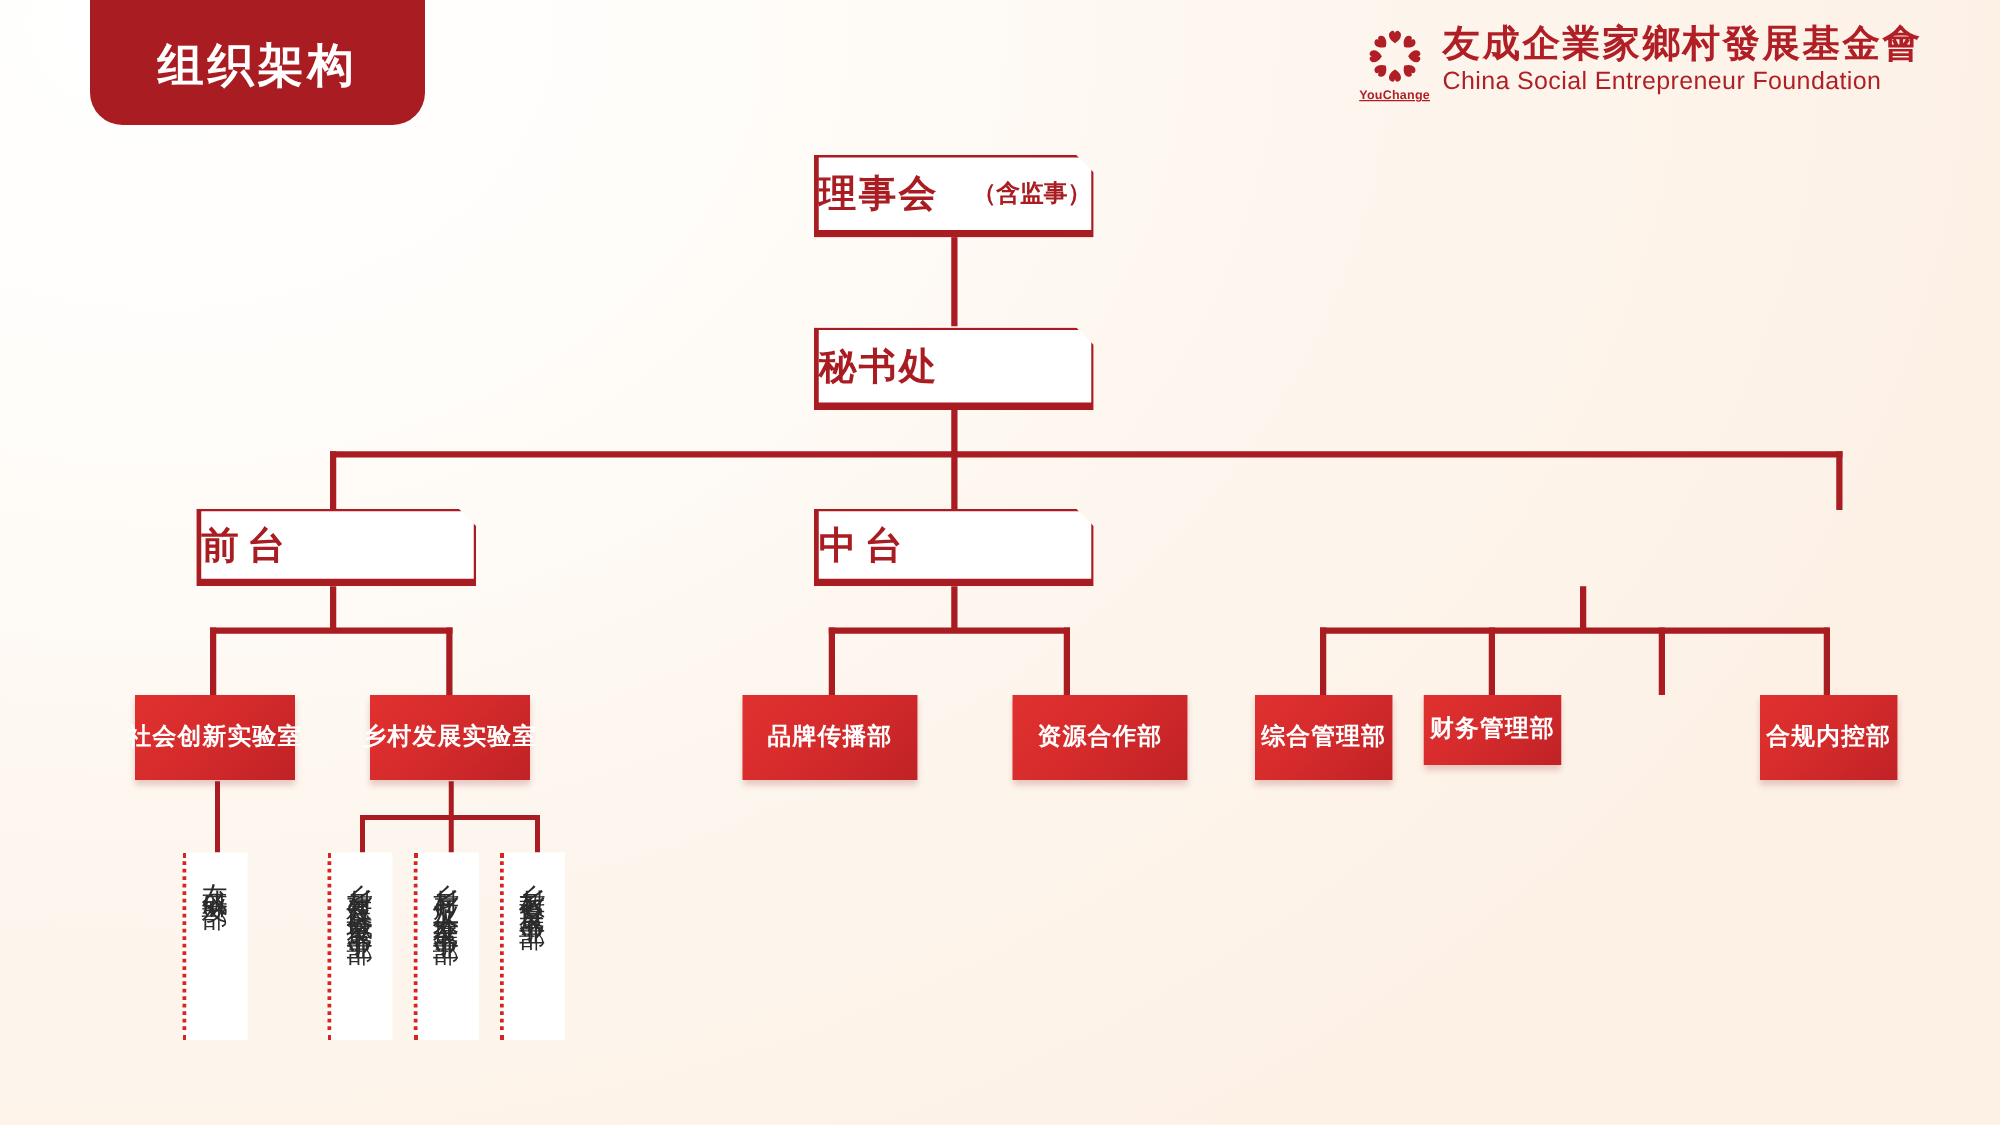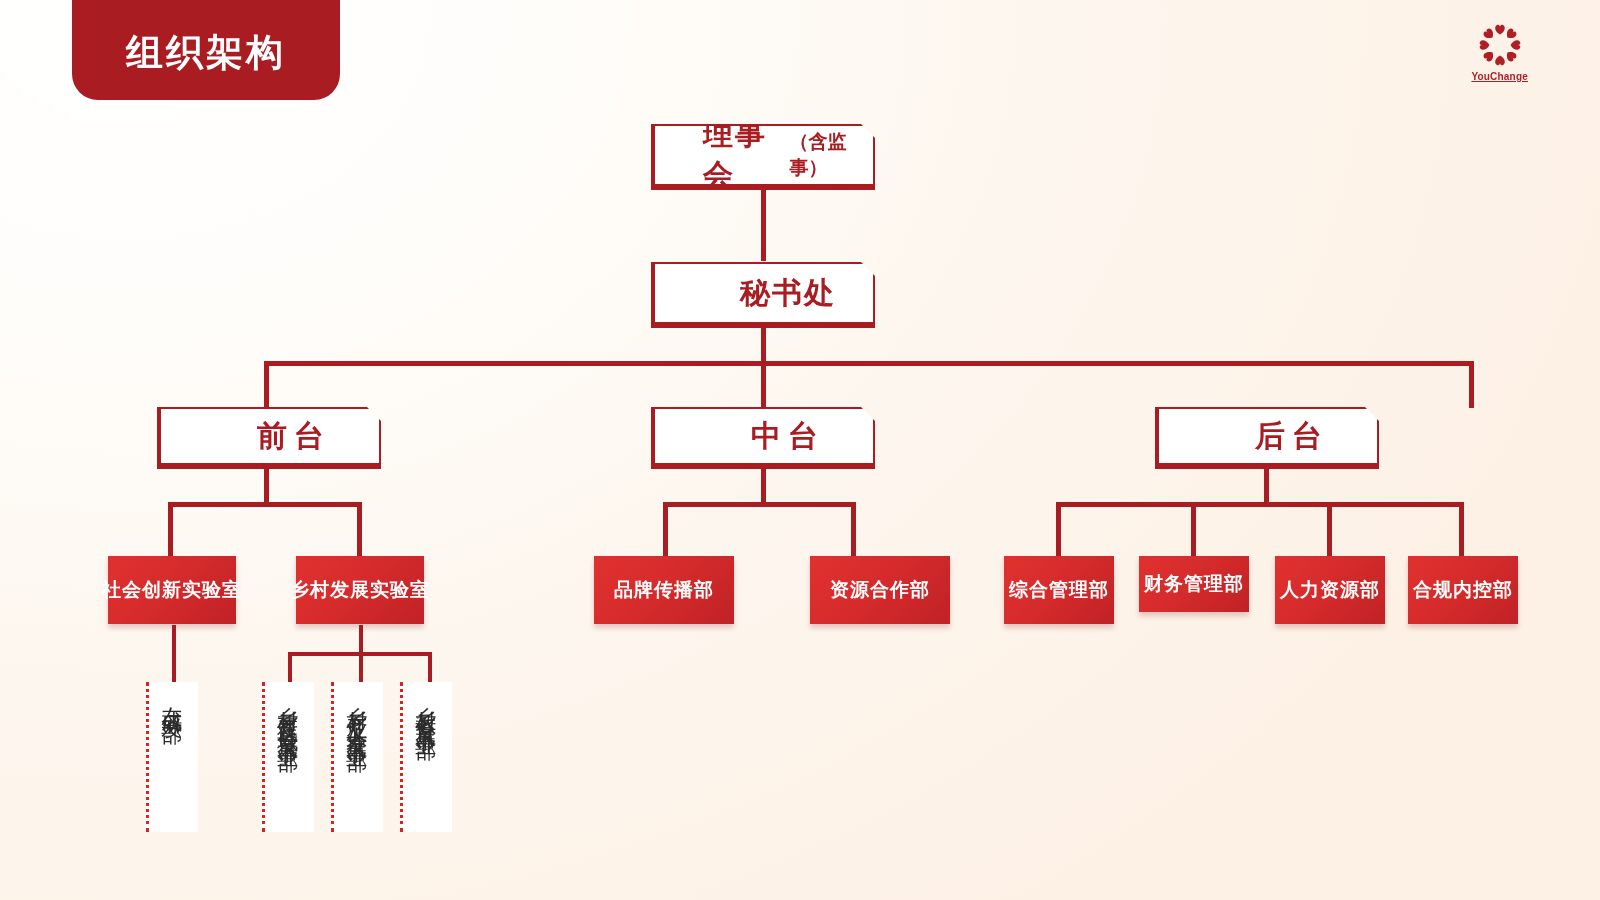--- a/index.html
+++ b/index.html
@@ -101,24 +101,23 @@
   
   .obox {
     position: absolute;
     background: #ffffff;
     border: 2px solid #a81c22;
     border-bottom-width: 6px;
     border-left-width: 4px;
     box-sizing: border-box;
     display: flex;
     align-items: center;
-    justify-content: center;
+    justify-content: space-between;
     -webkit-clip-path: polygon(0 0, calc(100% - 14px) 0, 100% 14px, 100% 100%, 0 100%);
     clip-path: polygon(0 0, calc(100% - 14px) 0, 100% 14px, 100% 100%, 0 100%);
-    padding-left: 48px;
   }
   .obox .main {
     color: #a81c22;
     font-weight: bold;
     font-size: 30px;
     letter-spacing: 2px;
   }
   .obox .sub {
     color: #a81c22;
     font-weight: bold;
@@ -207,20 +206,24 @@
               <path d="M0,10 C-11,4 -12,-6 -6,-9 C-2.5,-11 0,-8 0,-5 C0,-8 2.5,-11 6,-9 C12,-6 11,4 0,10 Z"></path>
             </g>
             <g transform="rotate(315) translate(0,-31)">
               <path d="M0,10 C-11,4 -12,-6 -6,-9 C-2.5,-11 0,-8 0,-5 C0,-8 2.5,-11 6,-9 C12,-6 11,4 0,10 Z"></path>
             </g>
           </g>
         </g>
       </svg>
       <div class="logo-sub">YouChange</div>
     </div>
+    <div class="logo-text">
+      <div class="logo-cn">友成企業家鄉村發展基金會</div>
+      <div class="logo-en">China Social Entrepreneur Foundation</div>
+    </div>
   </div>
 
   <div class="ln v" style="left:761px; top:189px; height:72px;"></div>
 
   <div class="ln v" style="left:761px; top:328px; height:35px;"></div>
   <div class="ln h" style="left:264px; top:361px; width:1210px;"></div>
   <div class="ln v" style="left:264px; top:361px; height:47px;"></div>
   <div class="ln v" style="left:761px; top:361px; height:47px;"></div>
   <div class="ln v" style="left:1469px; top:361px; height:47px;"></div>
 
@@ -257,23 +260,20 @@
   <div class="obox" style="left:651px; top:262px; width:224px; height:66px;">
     <span class="main">秘书处</span>
   </div>
 
   <div class="obox wide" style="left:157px; top:407px; width:224px; height:62px;">
     <span class="main">前台</span>
   </div>
   <div class="obox wide" style="left:651px; top:407px; width:224px; height:62px;">
     <span class="main">中台</span>
   </div>
-  <div class="obox wide" style="left:1155px; top:407px; width:224px; height:62px;">
-    <span class="main">后台</span>
-  </div>
 
   <div class="rbox" style="left:108px; top:556px; width:128px; height:68px;">
     <span>社会创新</span>
     <span>实验室</span>
   </div>
   <div class="rbox" style="left:296px; top:556px; width:128px; height:68px;">
     <span>乡村发展</span>
     <span>实验室</span>
   </div>
 
@@ -287,24 +287,20 @@
   </div>
 
   <div class="rbox" style="left:1004px; top:556px; width:110px; height:68px;">
     <span>综合</span>
     <span>管理部</span>
   </div>
   <div class="rbox" style="left:1139px; top:556px; width:110px; height:56px;">
     <span>财务</span>
     <span>管理部</span>
   </div>
-  <div class="rbox" style="left:1275px; top:556px; width:110px; height:68px;">
-    <span>人力</span>
-    <span>资源部</span>
-  </div>
   <div class="rbox" style="left:1408px; top:556px; width:110px; height:68px;">
     <span>合规</span>
     <span>内控部</span>
   </div>
 
   <div class="vbox" style="left:146px; top:682px; width:52px; height:150px;">
     <div class="vtext">友成研发部</div>
   </div>
   <div class="vbox" style="left:262px; top:682px; width:52px; height:150px;">
     <div class="vtext">乡村建设及县域发展事业部</div>

